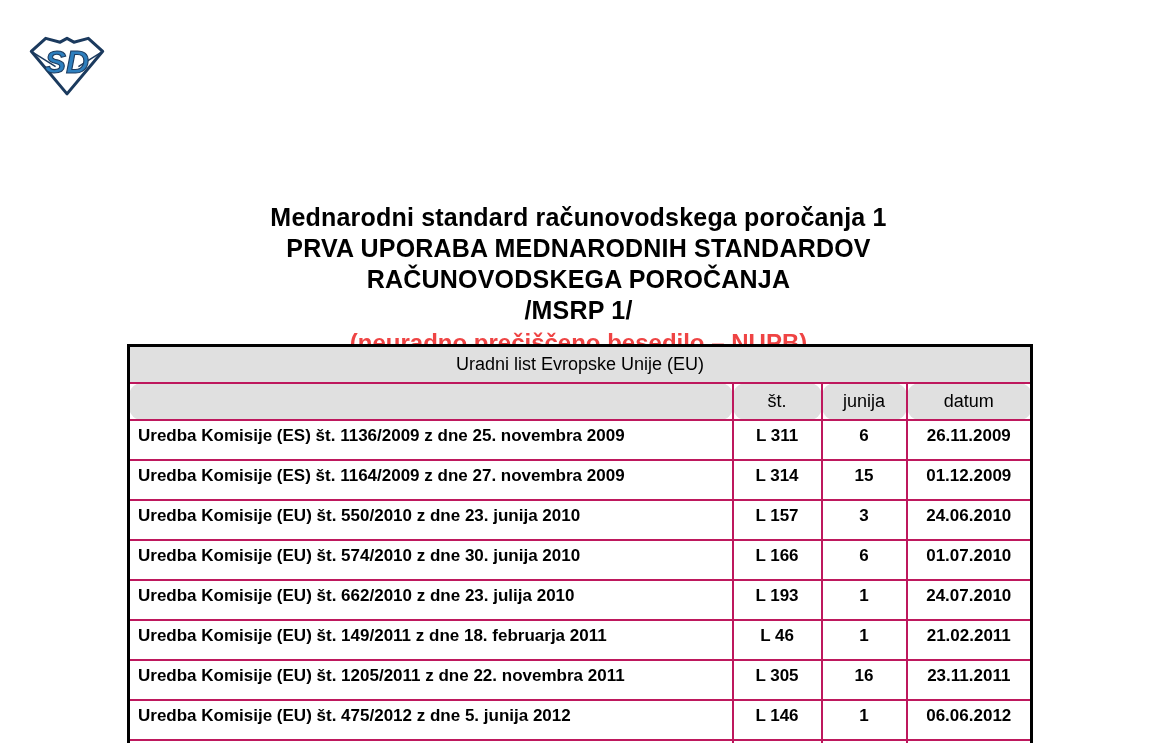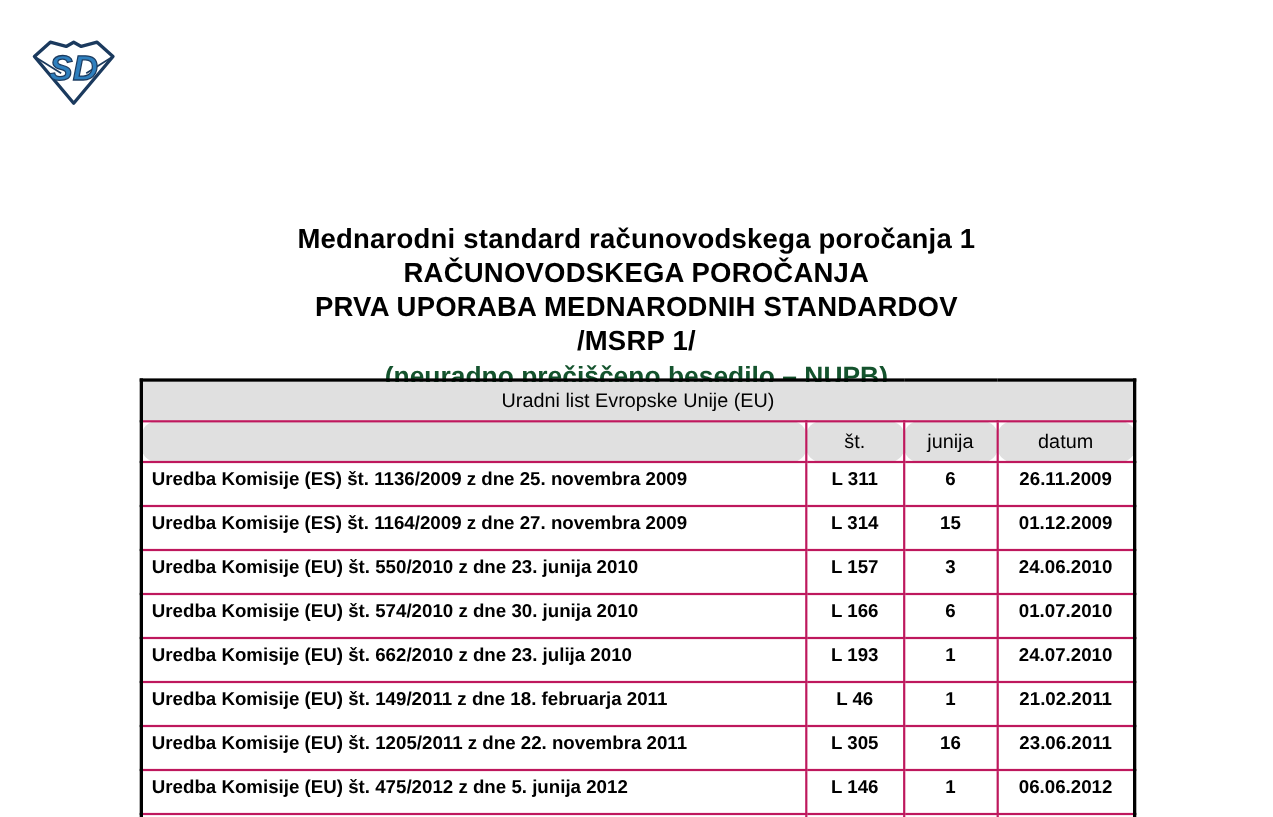--- a/index.html
+++ b/index.html
@@ -34,21 +34,21 @@
     margin-top: 40px;
   }
   .title-line {
     font-size: 25px;
     line-height: 31px;
     letter-spacing: 0.2px;
   }
   .red-note {
     font-size: 24px;
     line-height: 31px;
-    color: #14532d;
+    color: #ef4444;
     margin-top: 1px;
   }
   table.doc-table {
     position: absolute;
     left: 127px;
     top: 344px;
     width: 903px;
     border-collapse: collapse;
     table-layout: fixed;
     border: 3px solid #000000;
@@ -99,22 +99,22 @@
   <div class="logo">
     <svg viewBox="0 0 100 84">
       <path d="M 3,24 L 22,7 L 41,12 L 50,7 L 59,12 L 78,7 L 97,24 L 50,80 Z" fill="#ffffff" stroke="#1B3A5E" stroke-width="4" stroke-linejoin="round"></path>
       <path d="M 3,24 L 35,44 M 97,24 L 65,44" fill="none" stroke="#1B3A5E" stroke-width="2"></path>
       <text x="50" y="52" text-anchor="middle" font-size="42" font-weight="bold" font-style="italic" font-family="Liberation Sans, sans-serif" fill="#2E7FBE" stroke="#1B3A5E" stroke-width="1.5">SD</text>
     </svg>
   </div>
 
   <div class="title-block">
     <div class="title-line">Mednarodni standard računovodskega poročanja 1</div>
+    <div class="title-line">PRVA UPORABA MEDNARODNIH STANDARDOV</div>
     <div class="title-line">RAČUNOVODSKEGA POROČANJA</div>
-    <div class="title-line">PRVA UPORABA MEDNARODNIH STANDARDOV</div>
     <div class="title-line">/MSRP 1/</div>
     <div class="red-note">(neuradno prečiščeno besedilo – NUPB)</div>
   </div>
 
   <table class="doc-table">
     <colgroup>
       <col style="width:604px">
       <col style="width:89px">
       <col style="width:85px">
       <col style="width:125px">
@@ -164,21 +164,21 @@
       <tr>
         <td class="desc">Uredba Komisije (EU) št. 149/2011 z dne 18. februarja 2011</td>
         <td class="center">L 46</td>
         <td class="center">1</td>
         <td class="center">21.02.2011</td>
       </tr>
       <tr>
         <td class="desc">Uredba Komisije (EU) št. 1205/2011 z dne 22. novembra 2011</td>
         <td class="center">L 305</td>
         <td class="center">16</td>
-        <td class="center">23.06.2011</td>
+        <td class="center">23.11.2011</td>
       </tr>
       <tr>
         <td class="desc">Uredba Komisije (EU) št. 475/2012 z dne 5. junija 2012</td>
         <td class="center">L 146</td>
         <td class="center">1</td>
         <td class="center">06.06.2012</td>
       </tr>
       <tr>
         <td class="desc">Uredba Komisije (EU) št. 1254/2012 z dne 11. decembra 2012</td>
         <td class="center">L 360</td>

